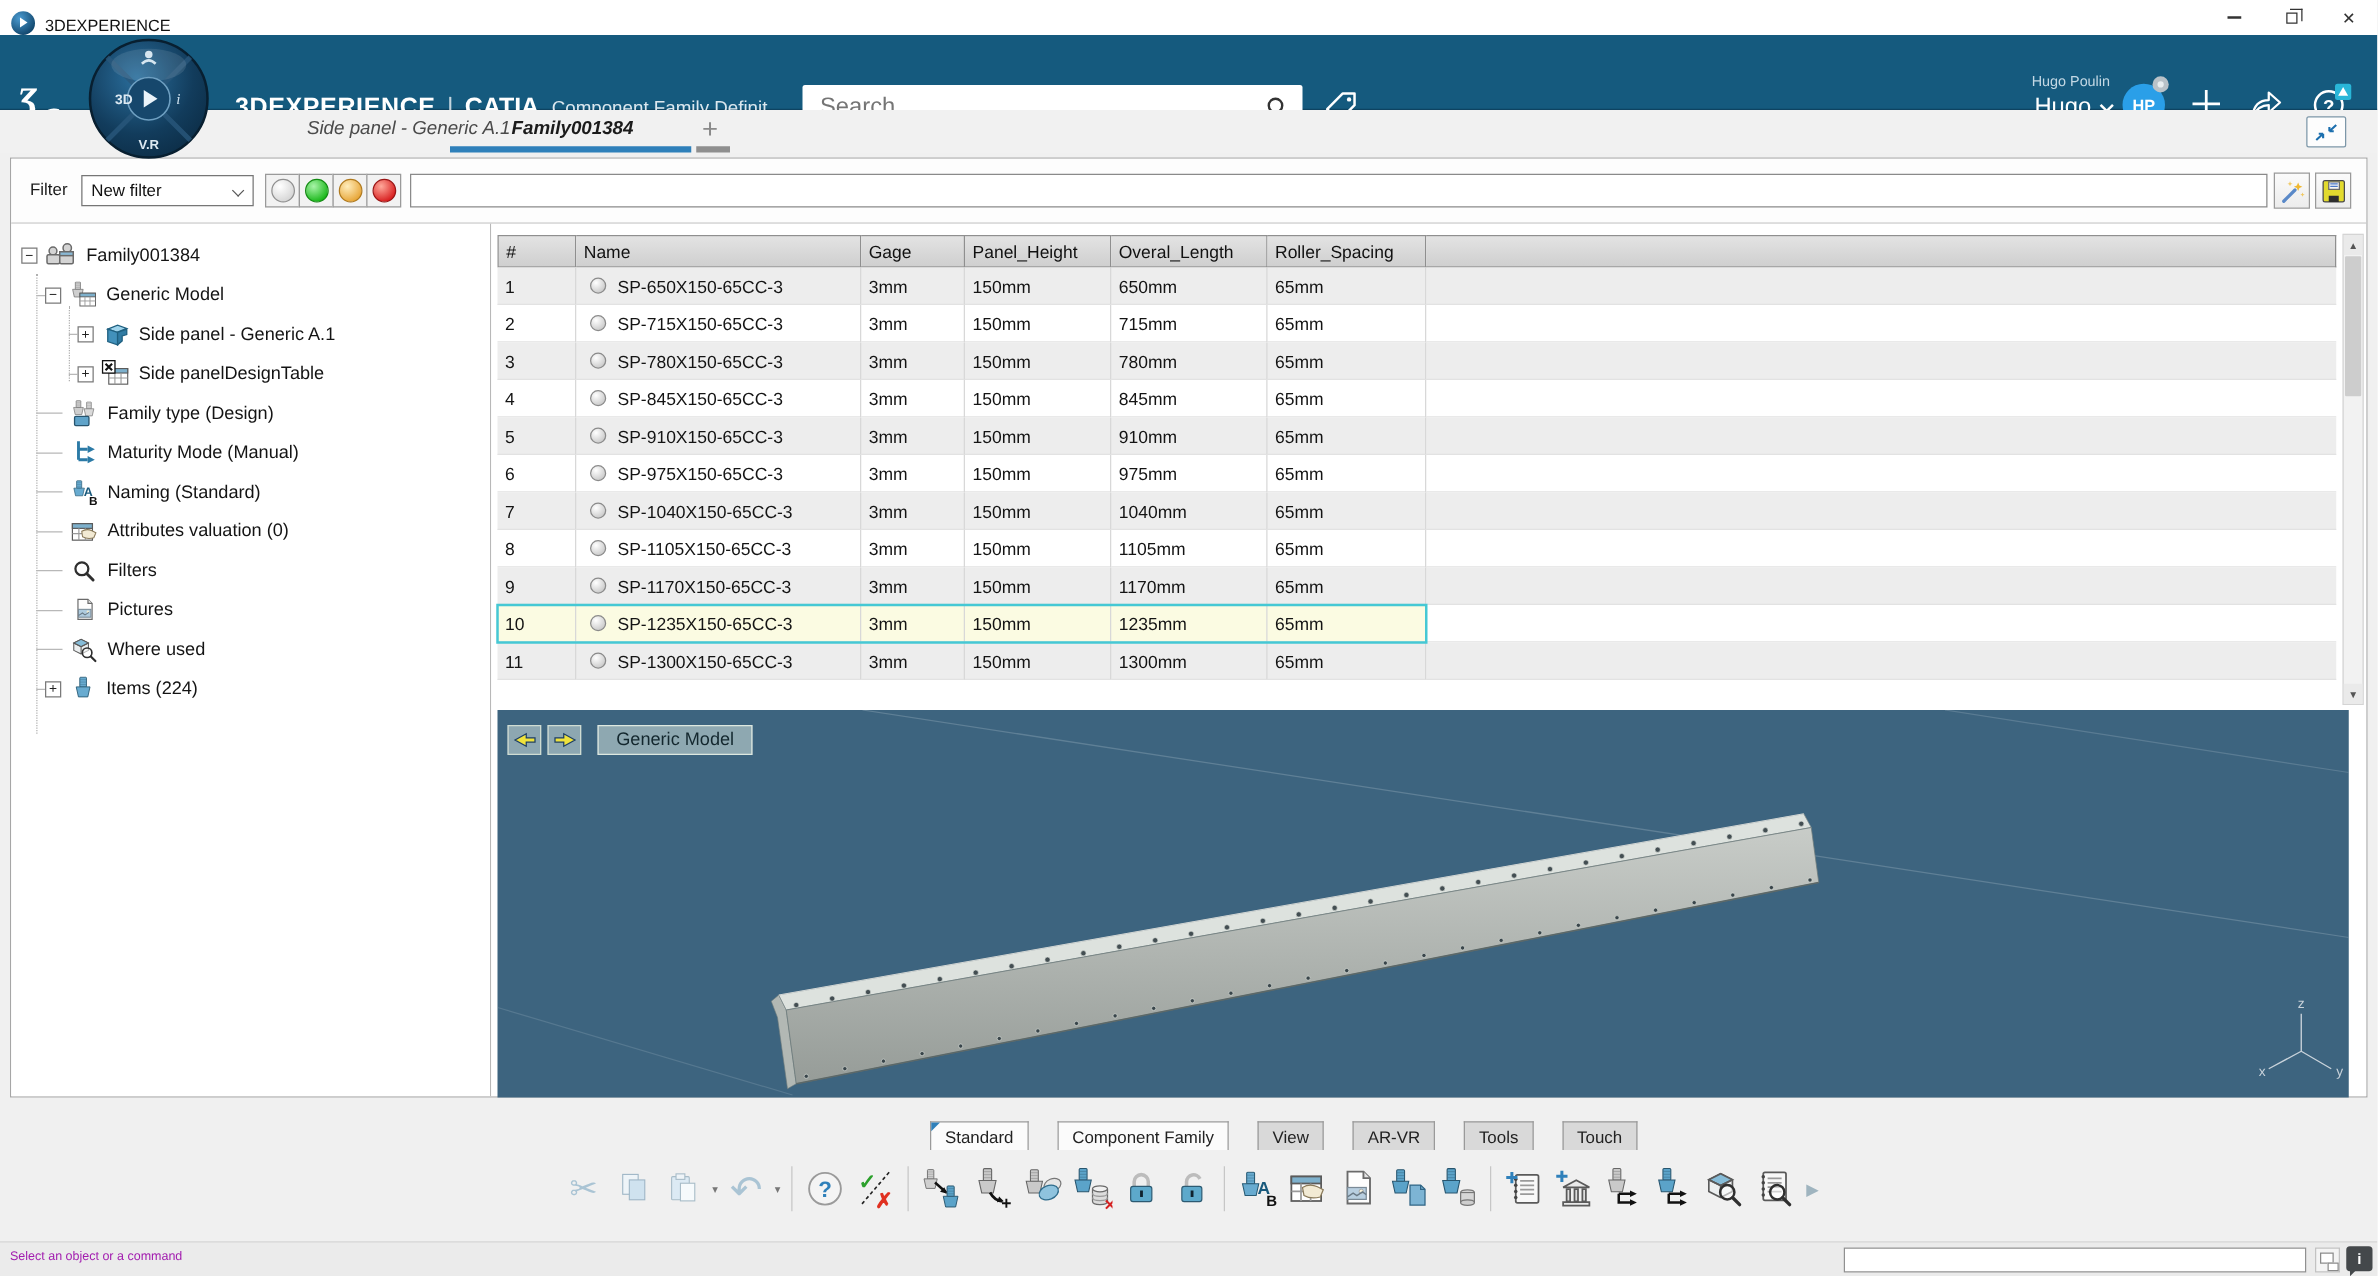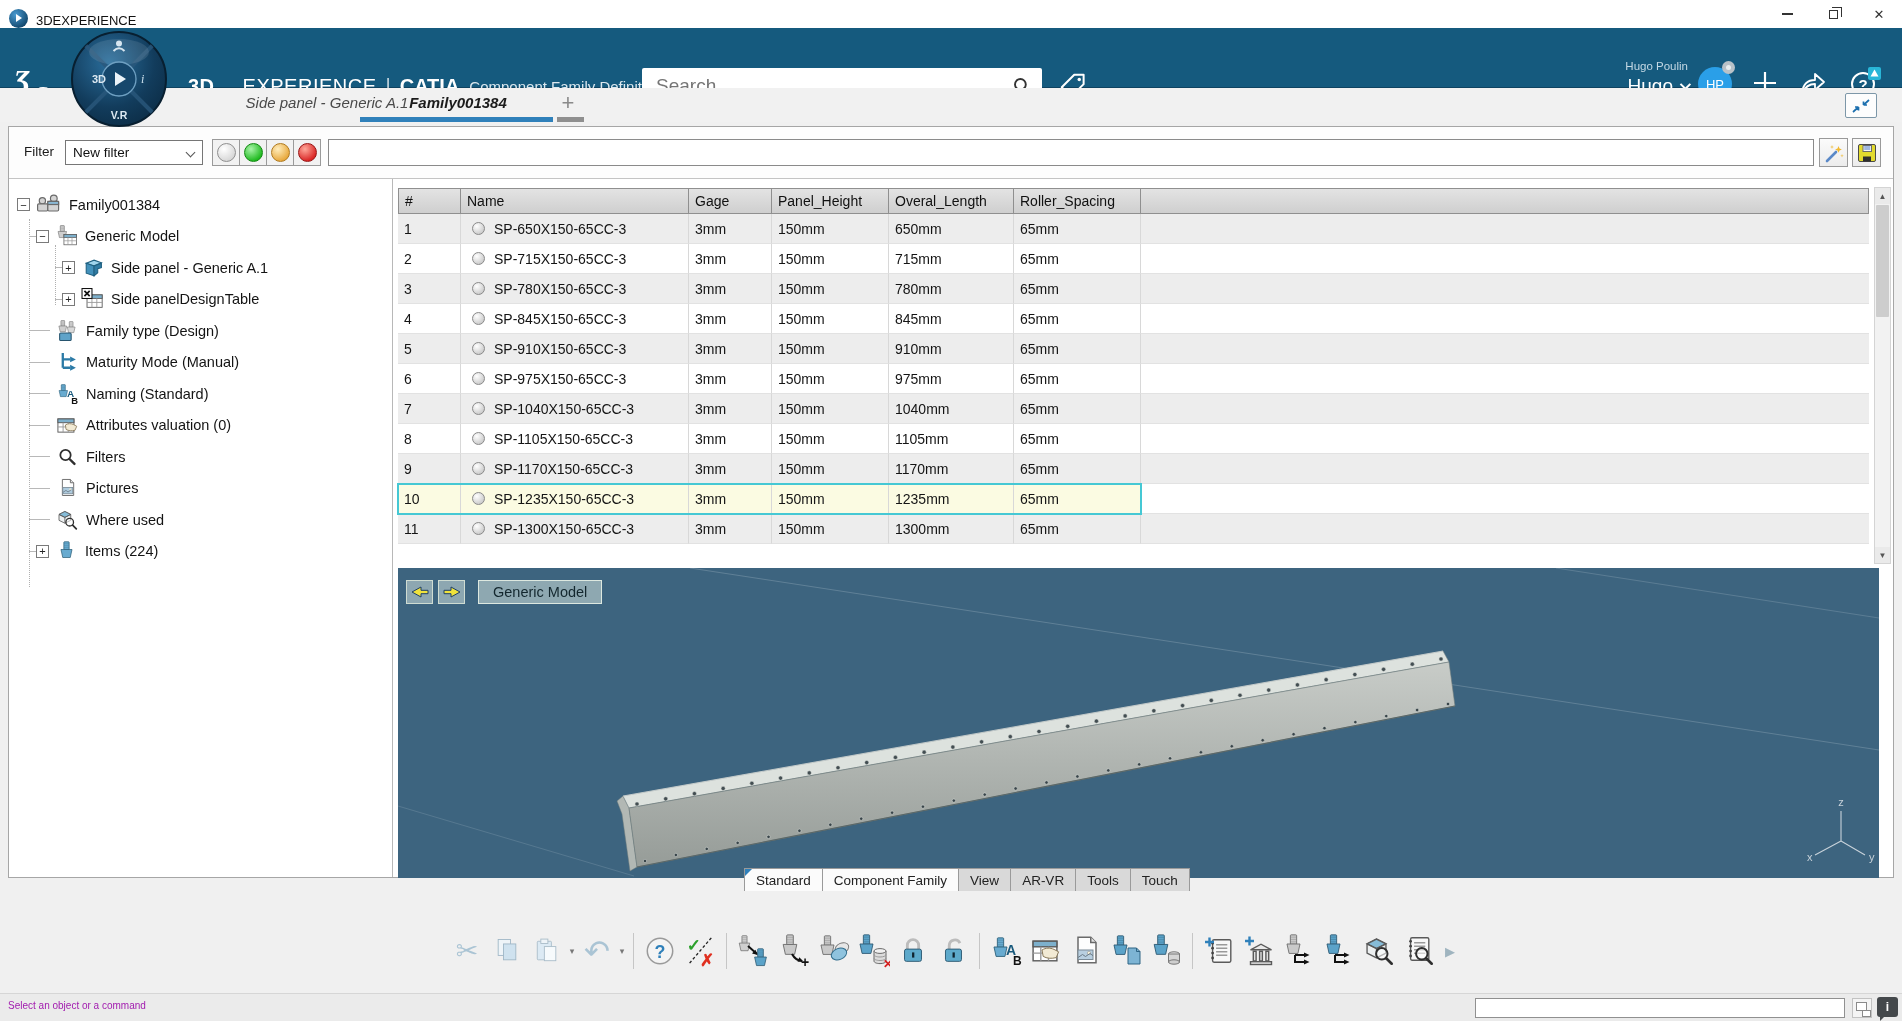--- a/index.html
+++ b/index.html
@@ -19,33 +19,33 @@
   .glyph-max { width:9px; height:9px; border:1.2px solid #333; position:relative; background:#fff; }
   .glyph-max::before { content:""; position:absolute; left:2px; top:-4px; width:9px; height:9px; border:1.2px solid #333; border-bottom:none; border-left:none; }
   .glyph-close { font-size:13px; }
 
   
   .bluebar { position:absolute; left:0; top:28px; width:100%; height:60px; background:#155a7e; border-bottom:1px solid #0e4361; }
   .dslogo { position:absolute; left:12px; top:32px; width:52px; height:52px; color:#fff; }
   .compass { position:absolute; left:70px; top:30px; width:98px; height:98px; z-index:6; }
   .brand { position:absolute; left:188px; top:28px; height:60px; display:flex; align-items:center; color:#fff; white-space:nowrap; }
   .b3d { font-size:20px; font-weight:bold; letter-spacing:.5px; }
-  .bexp { font-size:20px; font-weight:normal; letter-spacing:.5px;margin-left:28px; }
+  .bexp { font-size:20px; font-weight:bold; letter-spacing:.5px; }
   .bpipe { margin:0 9px; font-size:20px; opacity:.75; font-weight:200; }
   .bcatia { font-size:20px; font-weight:bold; }
   .bctx { margin-left:10px; font-size:15px; color:#dce8ef; }
   .search { position:absolute; left:642px; top:40px; width:400px; height:36px; background:#fff; border-radius:2px; display:flex; align-items:center; }
   .search input { flex:1; border:none; outline:none; font-size:19px; color:#444; padding-left:14px; font-family:inherit; background:transparent; }
   .search .magwrap { width:40px; height:36px; display:flex; align-items:center; justify-content:center; }
   .tagbtn { position:absolute; left:1058px; top:42px; width:30px; height:32px; }
   .userblock { position:absolute; left:1560px; top:32px; width:128px; text-align:right; color:#fff; cursor:default; }
   .ufull { font-size:11.5px; color:#c3d8e4; margin-bottom:3px; }
   .uname { font-size:19px; display:inline-flex; align-items:center; gap:7px; }
   .chev { width:8px; height:8px; border-right:2px solid #fff; border-bottom:2px solid #fff; transform:rotate(45deg) translateY(-2px); display:inline-block; }
-  .avatar { position:absolute; left:1698px; top:39px; width:34px; height:34px; border-radius:50%; background:#2a9fe8; color:#fff; font-size:13px; font-weight:normal; display:flex; align-items:center; justify-content:center; }
+  .avatar { position:absolute; left:1698px; top:39px; width:34px; height:34px; border-radius:50%; background:#2a9fe8; color:#fff; font-size:13px; font-weight:bold; display:flex; align-items:center; justify-content:center; }
   .avbadge { position:absolute; left:1722px; top:33px; width:13px; height:13px; border-radius:50%; background:#b9c2c8; }
   .avbadge::after { content:""; position:absolute; left:4px; top:4px; width:5px; height:5px; border-radius:50%; background:#e8eef0; }
   .topicon { position:absolute; top:38px; width:34px; height:34px; display:flex; align-items:center; justify-content:center; }
 
   
   .tabbar { position:absolute; left:0; top:88px; width:100%; height:34px; background:#f1f1f1; }
   .dtab { position:absolute; top:0; height:29px; display:flex; align-items:center; justify-content:center; font-style:italic; font-size:15px; }
   .dtab.t1 { left:232px; width:190px; color:#4a4a4a; }
   .dtab.t2 { left:402px; width:112px; color:#1b1b1b; font-weight:bold; }
   .dtab.tplus { left:548px; width:40px; font-size:22px; color:#8a8a8a; font-style:normal; }
@@ -106,21 +106,21 @@
   .sthumb { width:13px; height:112px; background:#cdcdcd; margin-top:1px; border-radius:1px; }
   .sarrow.down { margin-top:auto; }
 
   
   .viewport { position:absolute; left:5px; top:389px; width:1481px; height:310px; background:#3d647f; overflow:hidden; }
   .vnav { position:absolute; left:8px; top:12px; display:flex; gap:5px; }
   .vnavbtn { width:27px; height:24px; background:rgba(222,234,228,.5); border:1px solid #cfdcd2; display:flex; align-items:center; justify-content:center; }
   .vlabel { position:absolute; left:80px; top:12px; height:24px; padding:0 14px; background:rgba(210,224,218,.55); border:1px solid #dde8e0; font-size:14.5px; color:#13272e; display:flex; align-items:center; }
 
   
-  .ribbontabs { position:absolute; left:744px; top:868px; display:flex; }
+  .ribbontabs { position:absolute; left:744px; top:897px; display:flex;gap:24px; }
   .rtab { height:23px; padding:0 11px; border:1px solid #9a9a9a; border-bottom:none; margin-right:-1px; background:#d9d9d9; font-size:13.5px; color:#222; display:flex; align-items:center; position:relative; }
   .rtab.active { background:#fbfbfb; }
   .rtab.fold::before { content:""; position:absolute; left:0; top:0; border-top:7px solid #2f80ba; border-right:7px solid transparent; }
 
   
   .toolbar { position:absolute; left:0; top:928px; width:100%; height:46px; display:flex; align-items:center; justify-content:center; }
   .tbtn { width:40px; height:42px; display:flex; align-items:center; justify-content:center; position:relative; }
   .tsep { width:1px; height:36px; background:#c6c6c6; margin:0 6px; }
   .caret { font-size:9px; color:#777; width:10px; text-align:center; }
   .tglyph { font-size:27px; line-height:1; }

